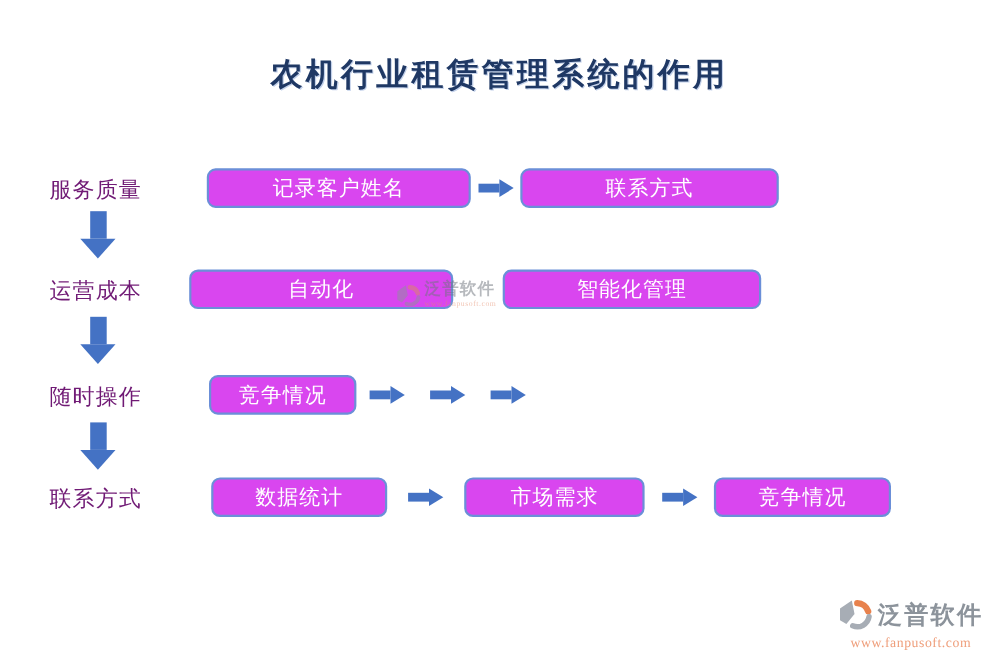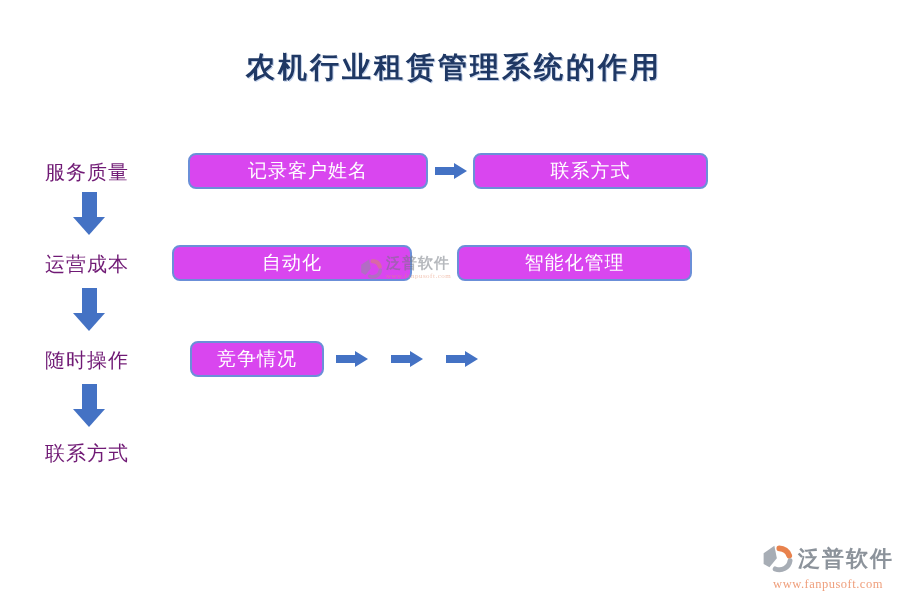--- a/index.html
+++ b/index.html
@@ -102,20 +102,37 @@
         </span>
       </div>
     <div class="gap g55">
         <span class="harrow">
           <span class="stem"></span>
           <span class="head"></span>
         </span>
       </div>
   </div>
 
+  <div class="flow-row" style="left:192px;top:434px">
+    <div class="box w160">数据统计</div>
+    <div class="gap g70">
+        <span class="harrow">
+          <span class="stem"></span>
+          <span class="head"></span>
+        </span>
+      </div>
+    <div class="box w164">市场需求</div>
+    <div class="gap g63">
+        <span class="harrow">
+          <span class="stem"></span>
+          <span class="head"></span>
+        </span>
+      </div>
+    <div class="box w161">竞争情况</div>
+  </div>
 
   <div class="watermark">
     <svg width="24" height="26" viewBox="0 0 40 40">
       <polygon points="2,13 15,4 18,19 9,30 2,26" fill="#8C939B"></polygon>
       <path d="M21 7 A 13 13 0 0 1 33 16" fill="none" stroke="#D98A5F" stroke-width="7" stroke-linecap="round"></path>
       <path d="M34 22 A 13 13 0 0 1 16 32" fill="none" stroke="#8C939B" stroke-width="6" stroke-linecap="round"></path>
     </svg>
     <div class="wm-textcol">
       <span class="wm-brand">泛普软件</span>
       <span class="wm-url">www.fanpusoft.com</span>

